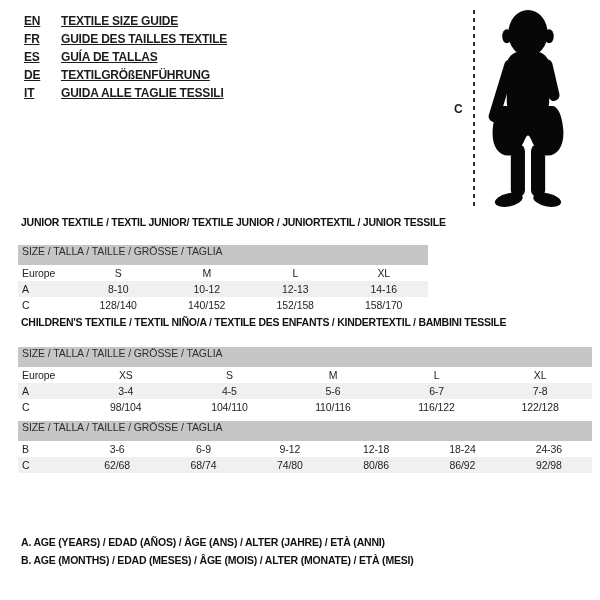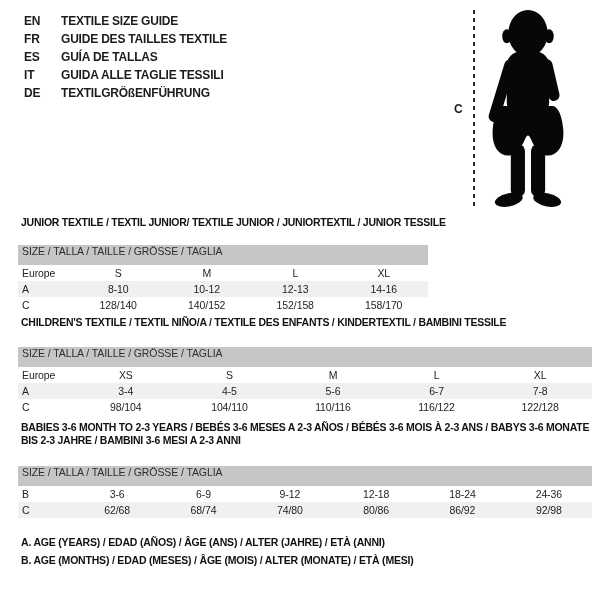--- a/index.html
+++ b/index.html
@@ -7,21 +7,21 @@
   body {
     position:relative;
     background:#ffffff;
     font-family:"Liberation Sans","DejaVu Sans",sans-serif;
     color:#1c1c1c;
     overflow:hidden;
   }
 
   
   .lang-list { position:absolute; left:24px; top:12px; }
-  .lang-row { display:flex; line-height:18px; font-size:12px; font-weight:bold; letter-spacing:-0.2px; }
+  .lang-row { display:flex; line-height:18px; font-size:12px; font-weight:bold; letter-spacing:-0.2px;text-decoration:underline; }
   .lang-code { width:37px; }
 
   
   .figure { position:absolute; left:440px; top:0; width:160px; height:220px; }
   .dash-line {
     position:absolute; left:33px; top:10px; width:2px; height:200px;
     background:repeating-linear-gradient(to bottom,#2e2e2e 0 4px,transparent 4px 8px);
   }
   .measure-c {
     position:absolute; left:14px; top:102px; font-size:12px; font-weight:bold;
@@ -70,26 +70,26 @@
   </div>
   <div class="lang-row">
     <span class="lang-code">FR</span>
     <span class="lang-text">GUIDE DES TAILLES TEXTILE</span>
   </div>
   <div class="lang-row">
     <span class="lang-code">ES</span>
     <span class="lang-text">GUÍA DE TALLAS</span>
   </div>
   <div class="lang-row">
+    <span class="lang-code">DE</span>
+    <span class="lang-text">TEXTILGRÖßENFÜHRUNG</span>
+  </div>
+  <div class="lang-row">
     <span class="lang-code">IT</span>
     <span class="lang-text">GUIDA ALLE TAGLIE TESSILI</span>
-  </div>
-  <div class="lang-row">
-    <span class="lang-code">DE</span>
-    <span class="lang-text">TEXTILGRÖßENFÜHRUNG</span>
   </div>
 </div>
 
 <div class="figure">
   <div class="dash-line"></div>
   <div class="measure-c">C</div>
   <svg class="baby-svg" width="92" height="207" viewBox="0 0 90 205" aria-hidden="true">
     <g fill="#070707">
       <ellipse cx="43" cy="28" rx="19.5" ry="23"></ellipse>
       <ellipse cx="22" cy="31" rx="4.5" ry="7"></ellipse>
@@ -188,21 +188,20 @@
         <td>104/110</td>
         <td>110/116</td>
         <td>116/122</td>
         <td>122/128</td>
       </tr>
     </tbody>
   </table>
 </div>
 
 <div class="tbl-section sec-3">
-  <div class="tbl-title wrap">BABIES 3-6 MONTH TO 2-3 YEARS / BEBÉS 3-6 MESES A 2-3 AÑOS / BÉBÉS 3-6 MOIS À 2-3 ANS / BABYS 3-6 MONATE BIS 2-3 JAHRE / BAMBINI 3-6 MESI A 2-3 ANNI</div>
   <table class="size-table">
     <colgroup>
         <col class="col-lbl">
         <col>
         <col>
         <col>
         <col>
         <col>
         <col>
       </colgroup>

